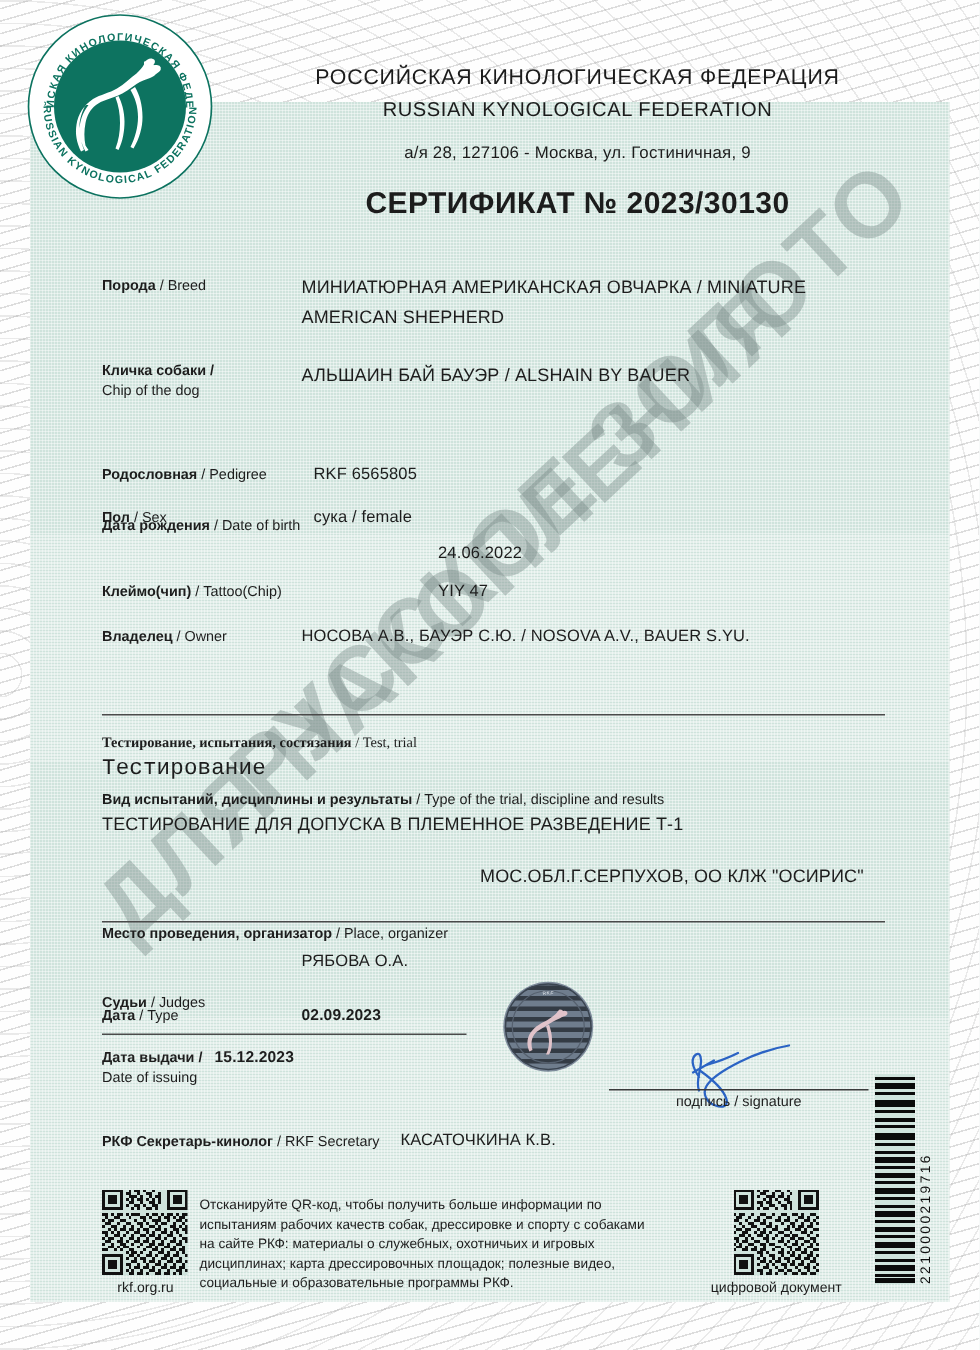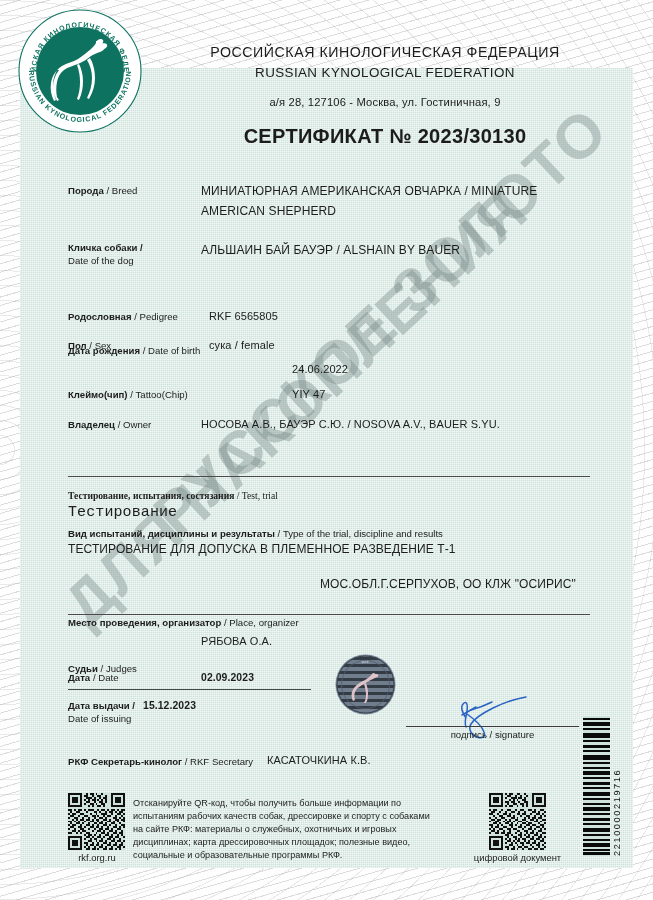--- a/index.html
+++ b/index.html
@@ -327,21 +327,21 @@
     </div>
 
     <div class="field lbl" style="left:68px; top:184px;">
       <b>Порода</b><span class="sl"> / </span><span class="sl">Breed</span>
     </div>
     <div class="val caps" style="left:201px; top:182px;">МИНИАТЮРНАЯ АМЕРИКАНСКАЯ ОВЧАРКА / MINIATURE</div>
     <div class="val caps" style="left:201px; top:202px;">AMERICAN SHEPHERD</div>
 
     <div class="field lbl" style="left:68px; top:241px;">
       <b>Кличка собаки /</b><br>
-      <span class="sl">Date of the dog</span>
+      <span class="sl">Chip of the dog</span>
     </div>
     <div class="val caps" style="left:201px; top:241px;">АЛЬШАИН БАЙ БАУЭР / ALSHAIN BY BAUER</div>
 
     <div class="field lbl" style="left:68px; top:310px;">
       <b>Родословная</b><span class="sl"> / </span><span class="sl">Pedigree</span>
     </div>
     <div class="val" style="left:209px; top:308px;">RKF 6565805</div>
 
     <div class="field lbl" style="left:68px; top:339px;">
       <b>Пол</b><span class="sl"> / </span><span class="sl">Sex</span>
@@ -381,21 +381,21 @@
     <div class="val caps" style="left:320px; top:575px;">МОС.ОБЛ.Г.СЕРПУХОВ, ОО КЛЖ "ОСИРИС"</div>
 
     <div class="hr" style="left:68px; top:614px; width:522px;"></div>
 
     <div class="field lbl" style="left:68px; top:662px;">
       <b>Судьи</b><span class="sl"> / </span><span class="sl">Judges</span>
     </div>
     <div class="val" style="left:201px; top:633px;">РЯБОВА О.А.</div>
 
     <div class="field lbl" style="left:68px; top:671px;">
-      <b>Дата</b><span class="sl"> / </span><span class="sl">Date</span>
+      <b>Дата</b><span class="sl"> / </span><span class="sl">Type</span>
     </div>
     <div class="val bold" style="left:201px; top:670px;">02.09.2023</div>
 
     <div class="hr" style="left:68px; top:689px; width:243px;"></div>
 
     <div class="field lbl" style="left:68px; top:699px;">
       <b>Дата выдачи /</b><br>
       <span class="sl">Date of issuing</span>
     </div>
     <div class="val bold" style="left:143px; top:698px;">15.12.2023</div>

